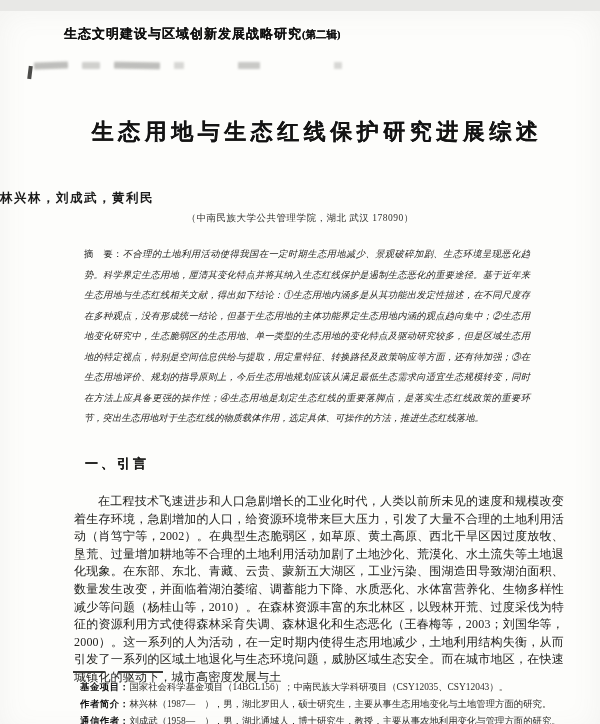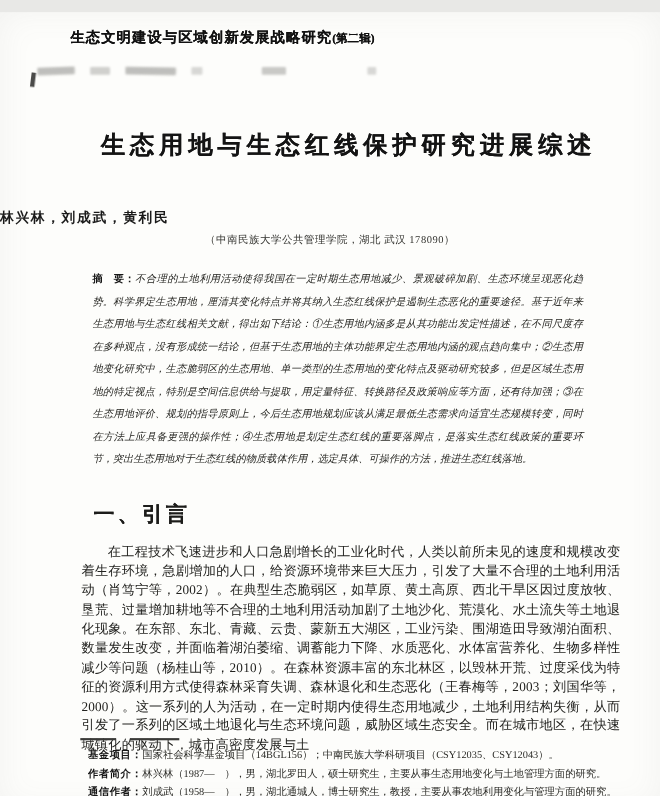--- a/index.html
+++ b/index.html
@@ -56,29 +56,29 @@
   .affiliation{
     position:absolute;top:201px;left:0;width:100%;
     text-align:center;font-size:9.5px;letter-spacing:.5px;color:#33332f;
   }
   
   .abstract{
     position:absolute;top:233px;left:84px;width:446px;
     font-size:9.3px;line-height:20.5px;
     text-align:justify;font-style:italic;color:#262622;
   }
-  .abstract b,.keywords b{font-style:normal;font-weight:bold;color:#161616;}
+  .abstract b,.keywords b{font-style:normal;font-weight:normal;color:#161616;}
   .keywords{
     position:absolute;top:399px;left:84px;width:446px;
     font-size:9.3px;line-height:20px;font-style:italic;color:#262622;
   }
   
   .section-heading{
     position:absolute;top:444px;left:85px;
-    font-size:19px;font-weight:bold;letter-spacing:3px;color:#1c1c1a;
+    font-size:13px;font-weight:bold;letter-spacing:3px;color:#1c1c1a;
     text-shadow:0 0 0.4px #1c1c1a;
   }
   .body-para{
     position:absolute;top:482px;left:74px;width:490px;
     font-size:12px;line-height:17.6px;letter-spacing:.2px;
     text-align:justify;text-indent:2em;color:#232320;
   }
   
   .footnote-rule{
     position:absolute;top:660px;left:73px;width:90px;height:1.6px;

